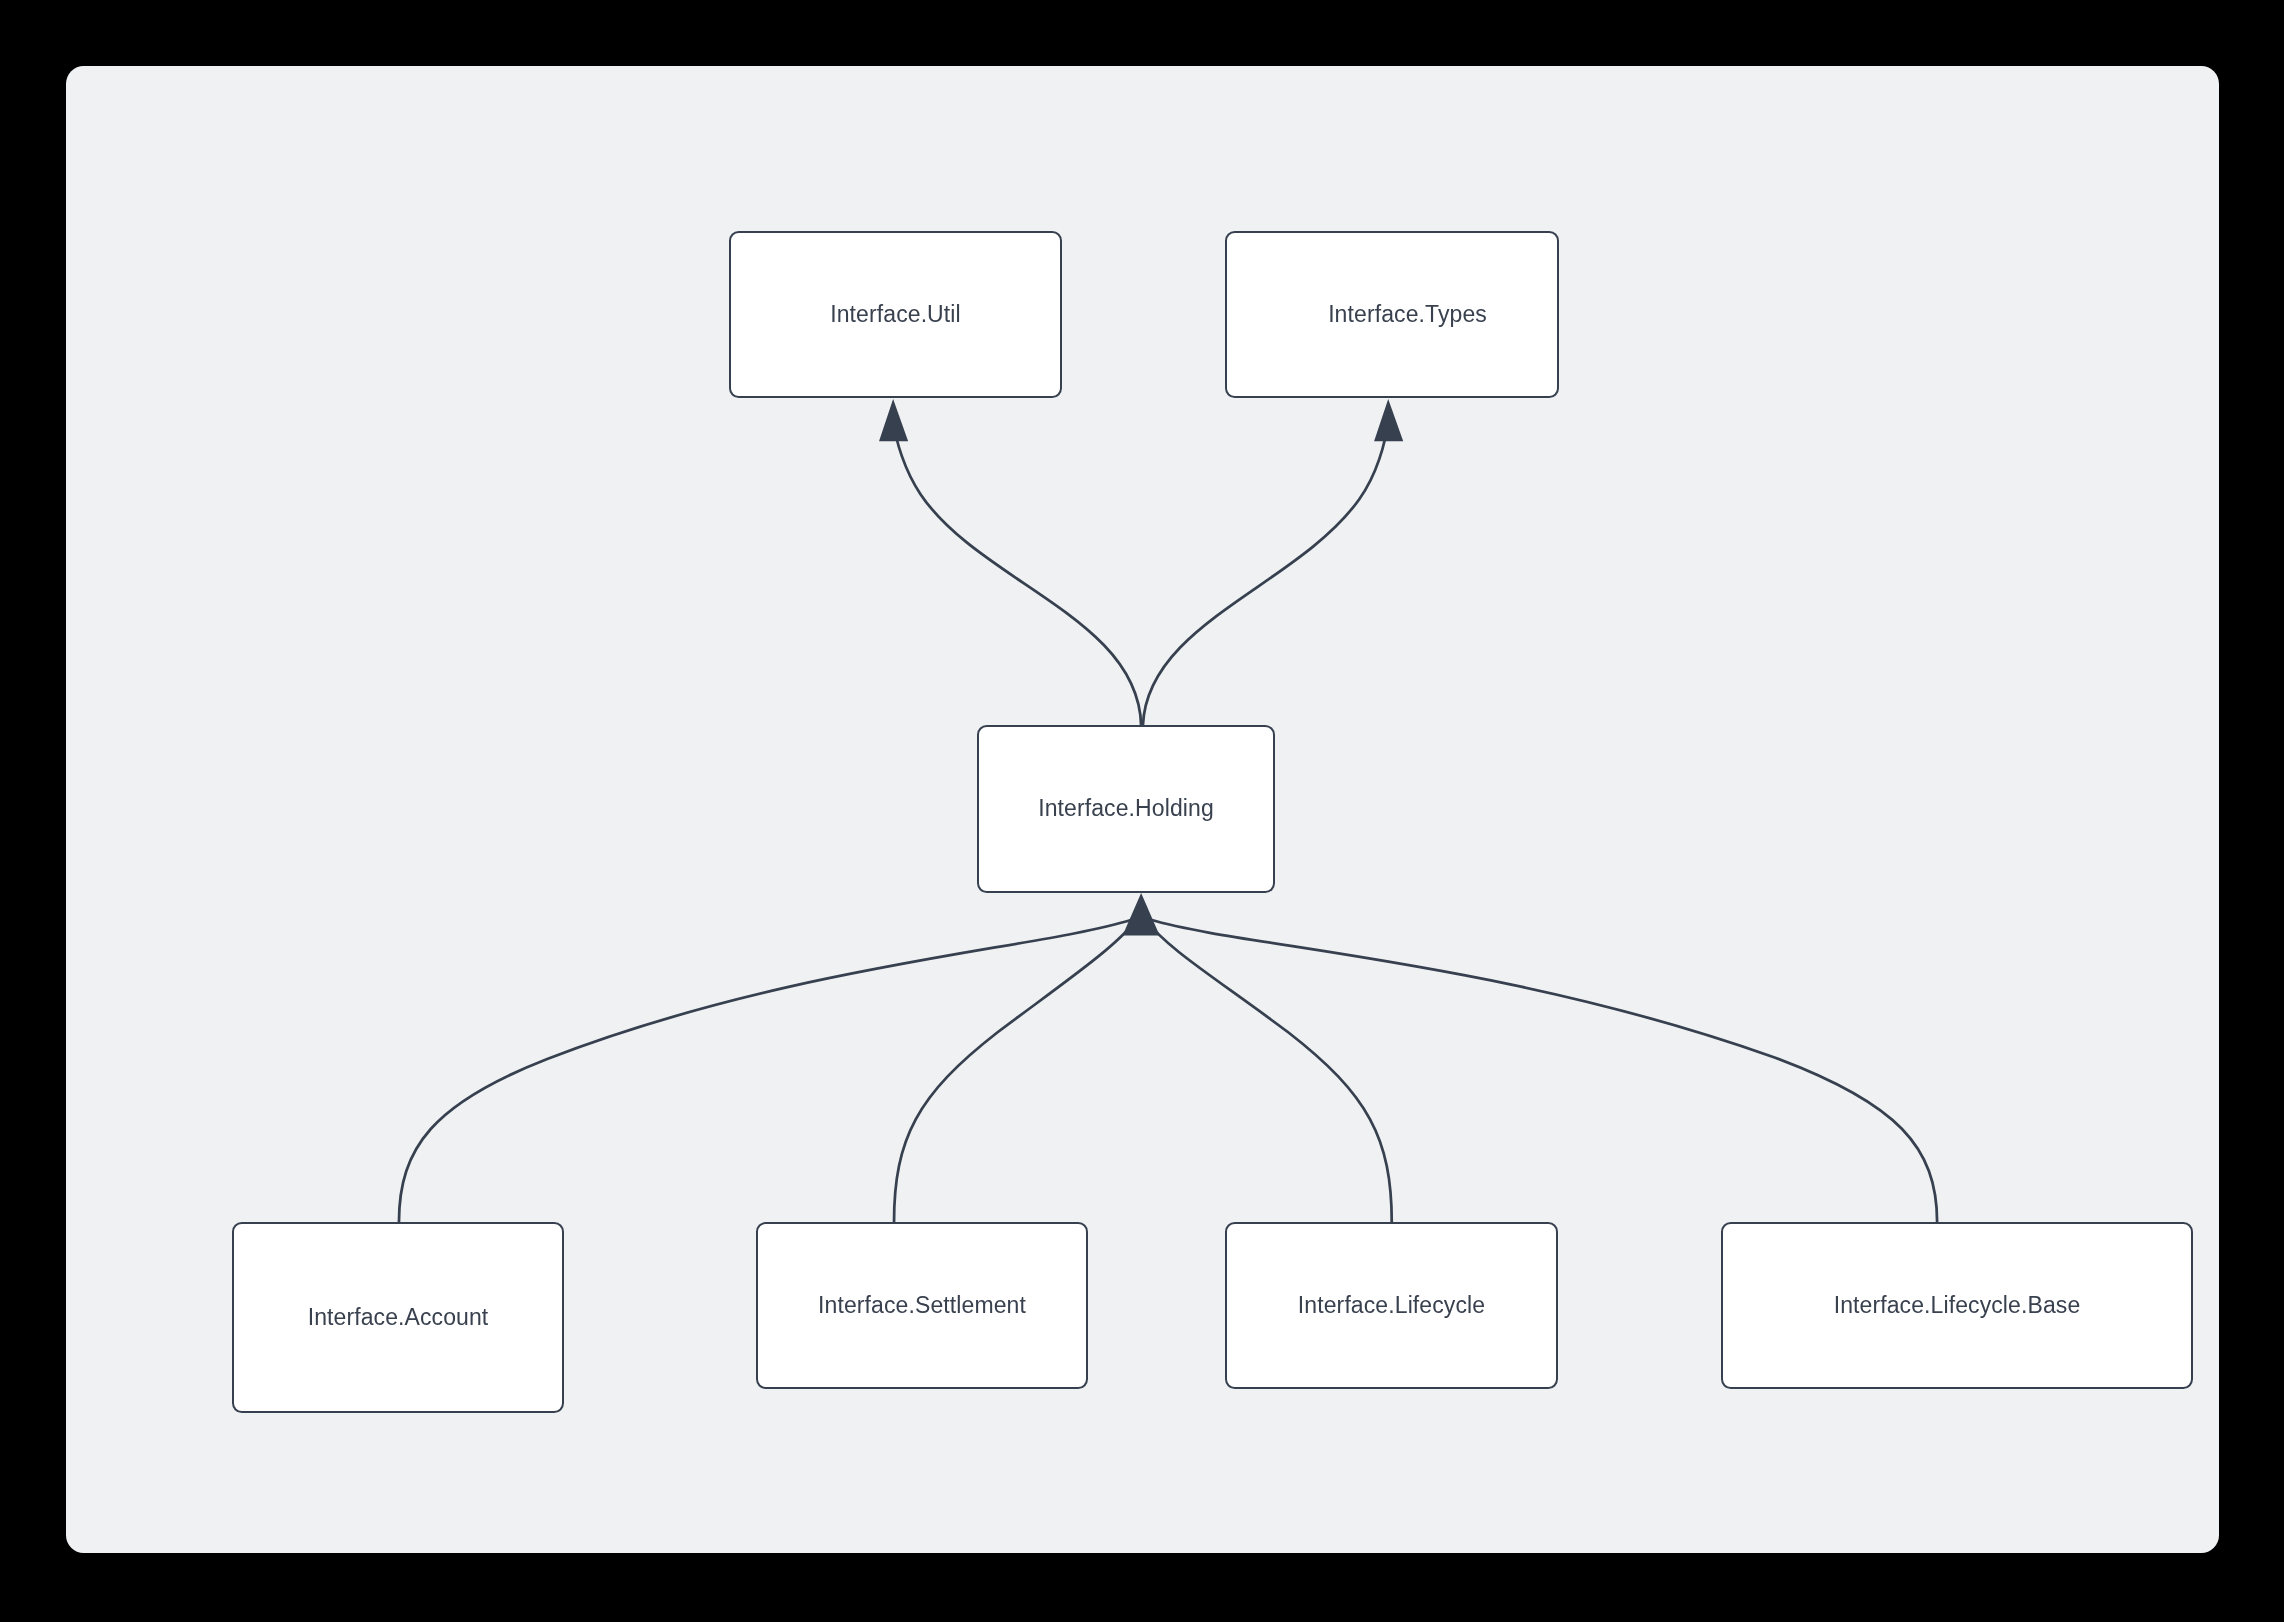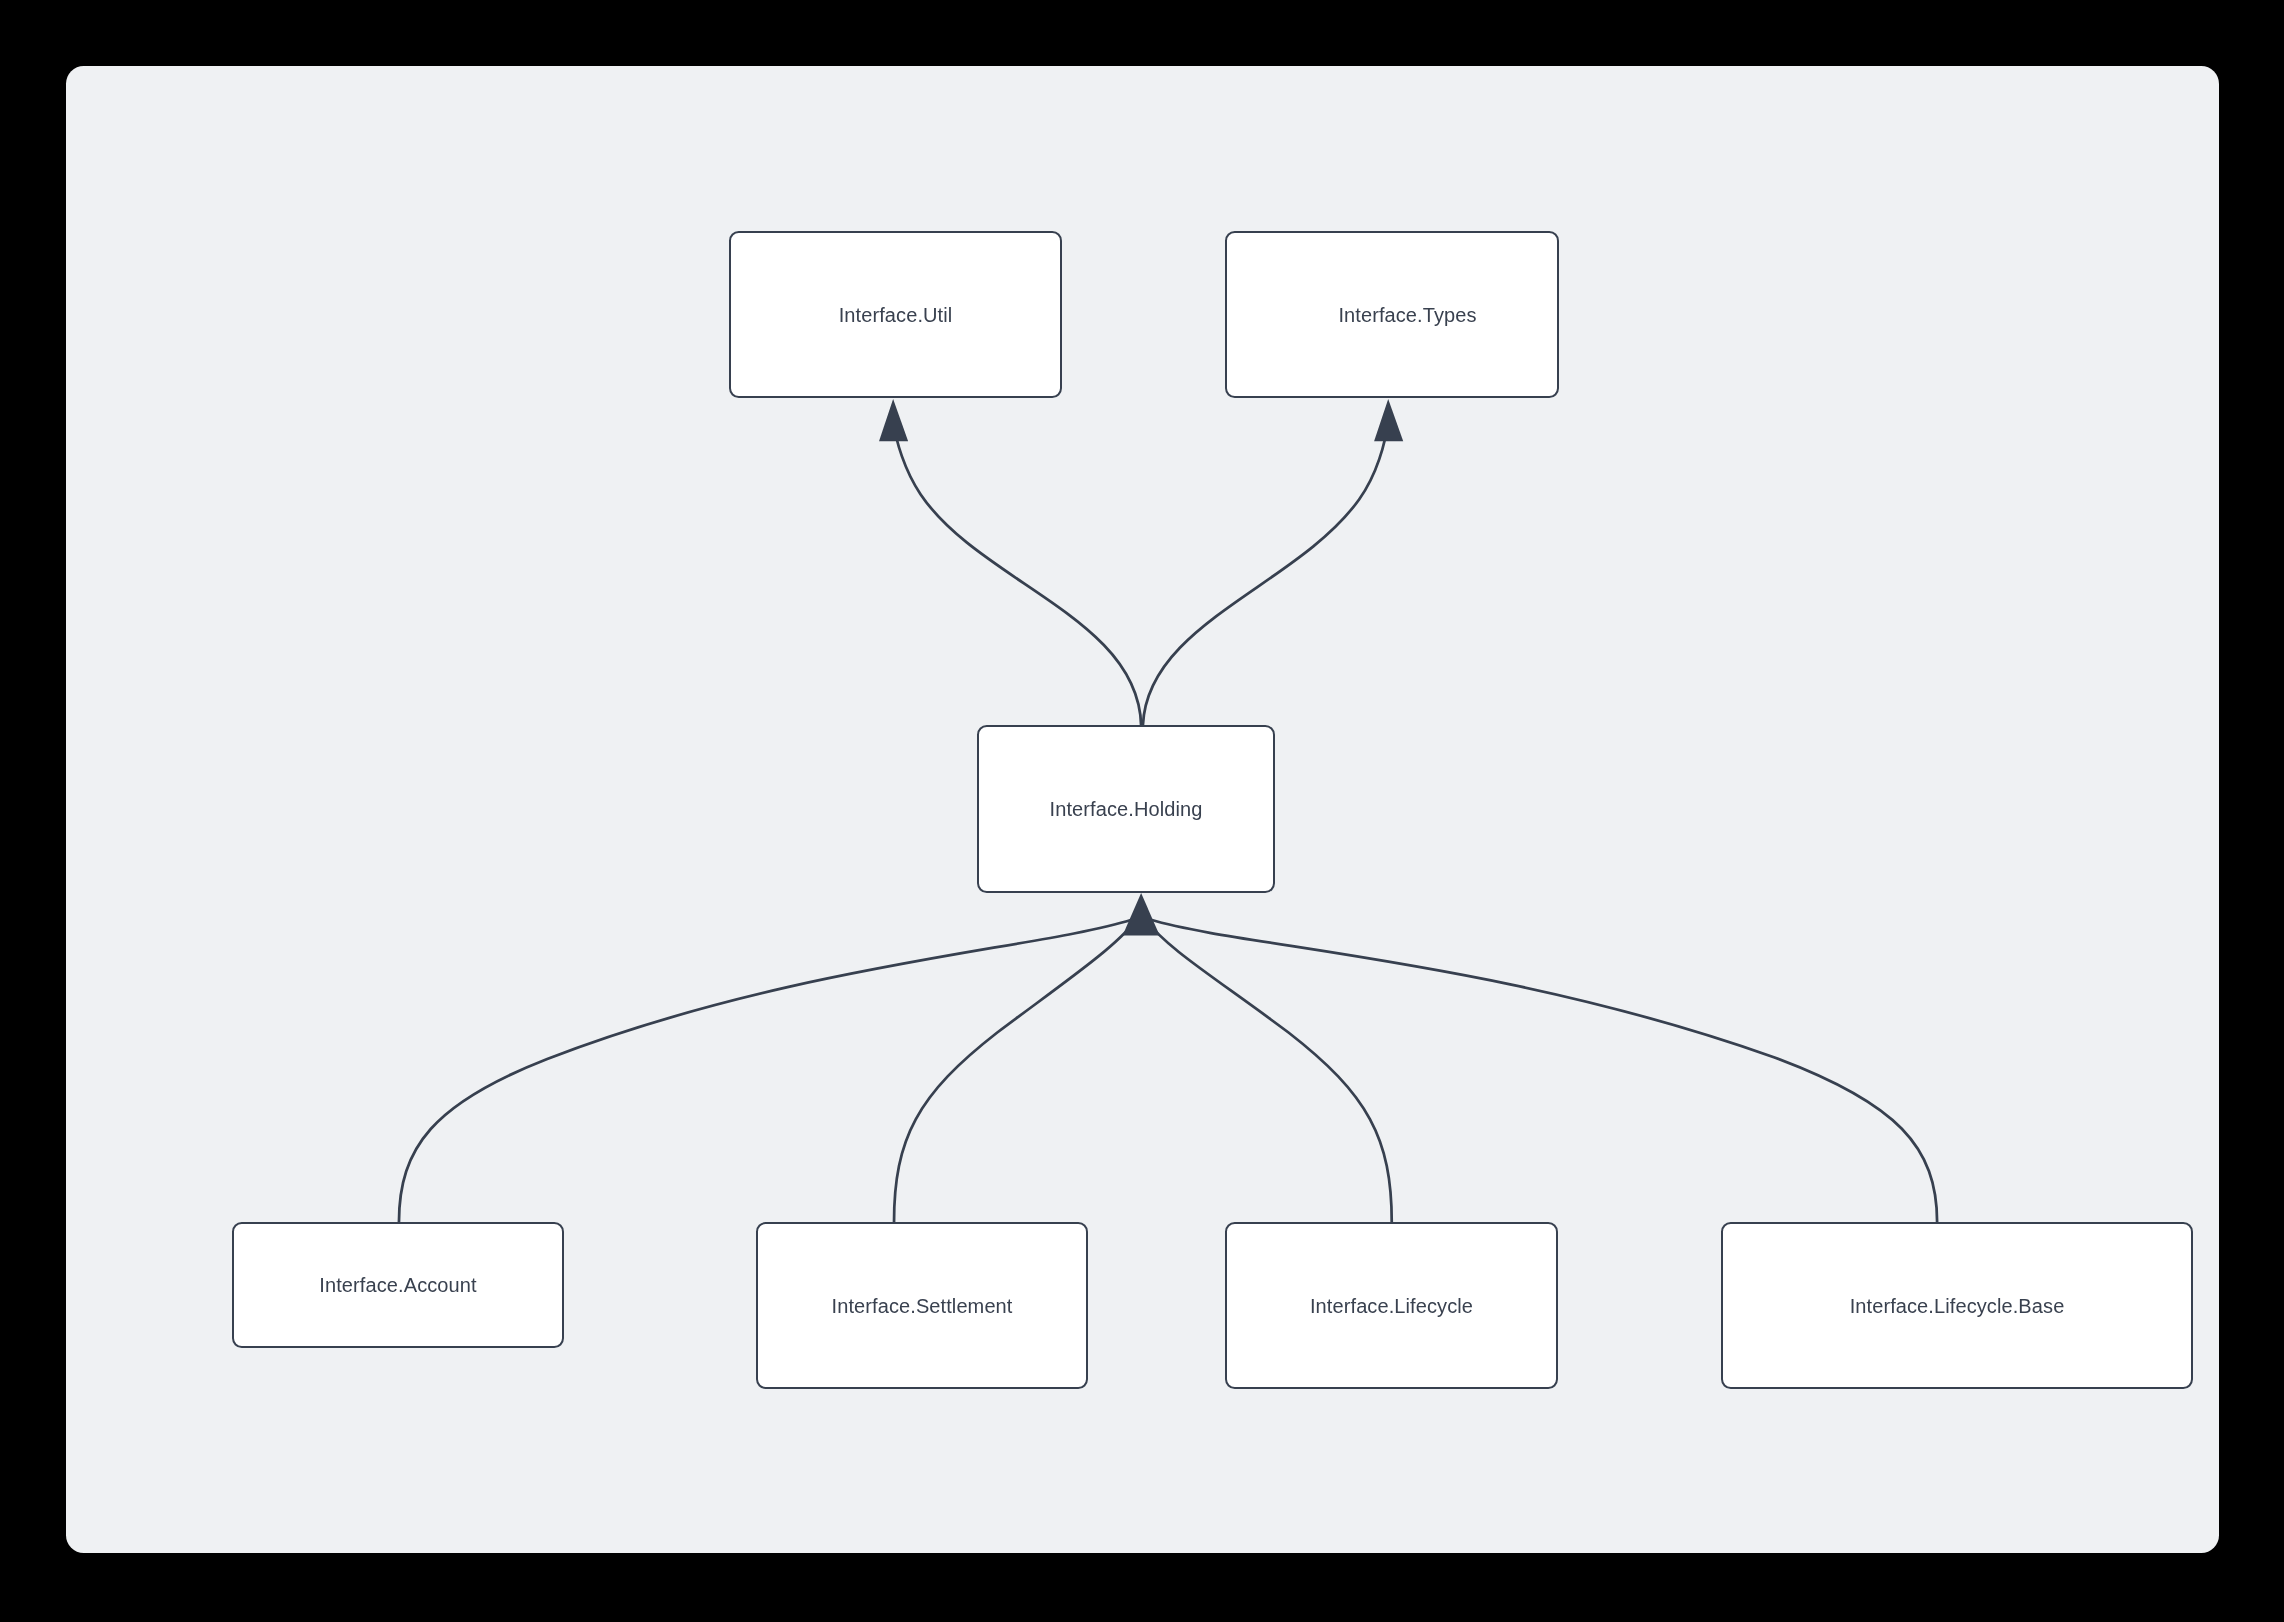--- a/index.html
+++ b/index.html
@@ -41,33 +41,33 @@
     box-sizing: border-box;
     background: #ffffff;
     border: 2.3px solid #37404f;
     border-radius: 9.7px;
     display: flex;
     align-items: center;
     justify-content: center;
   }
   .node-label {
     font-family: "Liberation Sans", sans-serif;
-    font-size: 20px;
+    font-size: 23px;
     line-height: 1.1;
     color: #39414f;
     white-space: nowrap;
     letter-spacing: 0.1px;
   }
   
   #node-util       { left: 729px;  top: 231px;  width: 333px; height: 167px; }
   #node-types      { left: 1225px; top: 231px;  width: 334px; height: 167px; padding-left: 31px; }
   
   #node-holding    { left: 977px; top: 725px;  width: 298px; height: 168px; }
   
-  #node-account    { left: 232px;  top: 1222px; width: 332px; height: 126px; }
+  #node-account    { left: 232px;  top: 1222px; width: 332px; height: 191px; }
   #node-settlement { left: 728px;  top: 1222px; width: 332px; height: 167px; margin-left: 28px; }
   #node-lifecycle  { left: 1225px; top: 1222px; width: 333px; height: 167px; }
   #node-instrument { left: 1721px; top: 1222px; width: 472px; height: 167px; }
 </style>
 </head>
 <body>
 
 <div id="stage">
 
   <div id="canvas-panel"></div>

